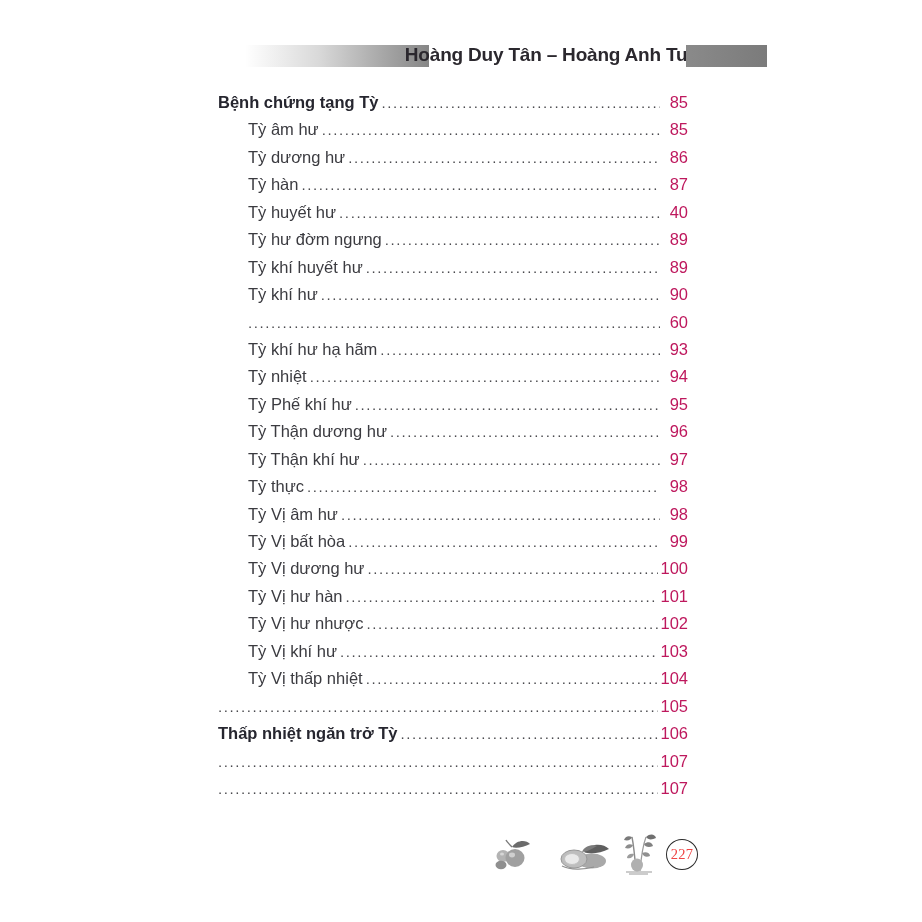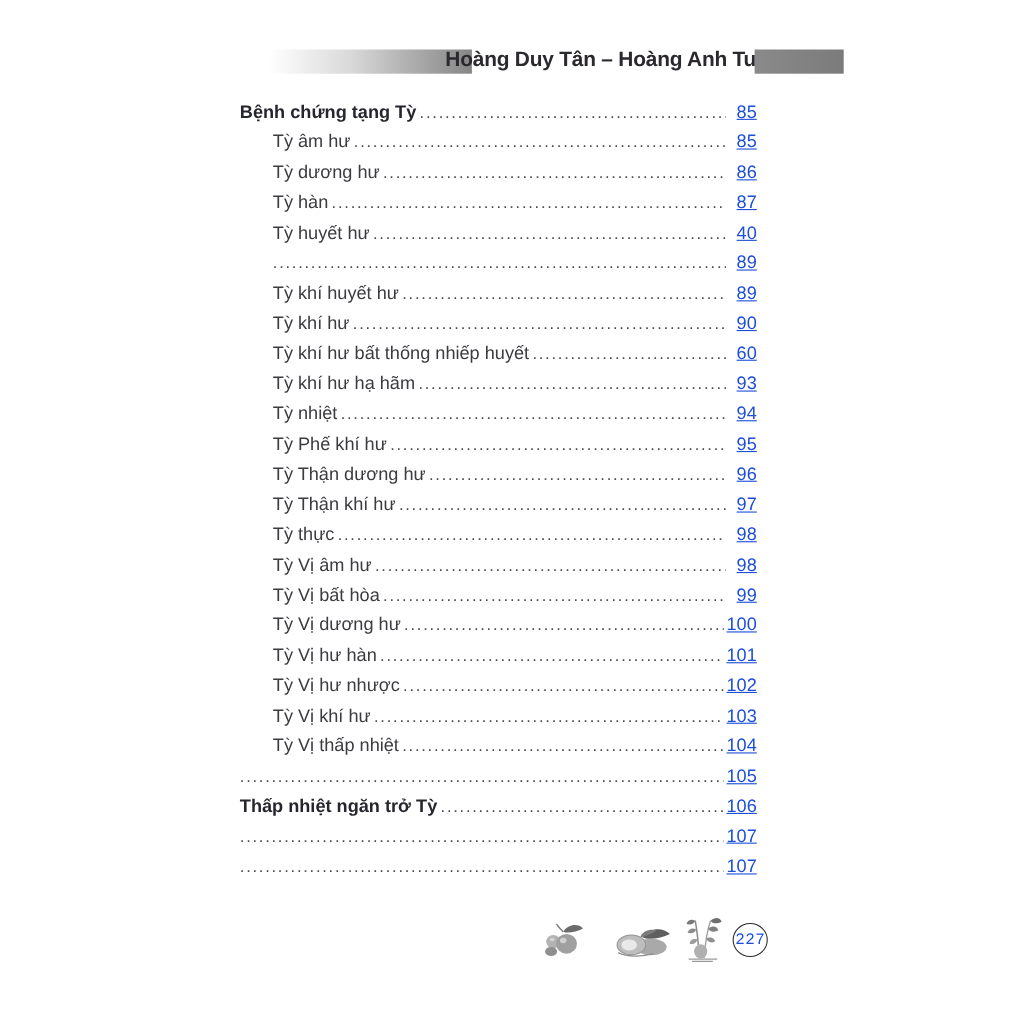--- a/index.html
+++ b/index.html
@@ -20,40 +20,40 @@
     font-size:19px;font-weight:bold;color:#2b282e;letter-spacing:-0.2px;white-space:nowrap;
   }
   .bar-right{
     position:absolute;left:686px;top:45px;width:81px;height:22px;
     background:linear-gradient(90deg,#8a8a8a 0%,#7b7b7b 100%);
   }
 
   
   .toc{position:absolute;left:218px;top:89px;width:470px;}
   .toc-row{
-    height:27.45px;display:flex;align-items:flex-end;
+    height:27.45px;display:flex;align-items:center;
     font-size:16.5px;line-height:27.45px;color:var(--body-text,#3b3b40);
   }
   .toc-row.lvl1{padding-left:30px;}
   .toc-row.lvl0 .toc-label{font-weight:bold;color:var(--heading-text,#26262f);}
   .toc-label{white-space:nowrap;flex:0 0 auto;padding-right:3px;}
   .toc-leader{
     flex:1 1 auto;overflow:hidden;white-space:nowrap;
     color:#4a4a4e;font-size:15px;letter-spacing:1.6px;
   }
-  .toc-page{flex:0 0 auto;min-width:26px;text-align:right;color:#1d4ed8;padding-left:2px;text-decoration:underline;}
+  .toc-page{flex:0 0 auto;min-width:26px;text-align:right;color:#be185d;padding-left:2px;}
 
   
   .ornament{position:absolute;}
   .badge{
     position:absolute;left:666px;top:839px;width:30px;height:29px;
     border:1.6px solid #2b2b2b;border-radius:50%;
     display:flex;align-items:center;justify-content:center;
-    font-family:Liberation Mono, monospace;
-    font-size:14.5px;color:#1d4ed8;letter-spacing:0.3px;
+    font-family:Liberation Serif, serif;
+    font-size:14.5px;color:#ef4444;letter-spacing:0.3px;
   }
 </style>
 </head>
 <body>
 
 <div class="page">
 
   <div class="bar-left"></div>
   <div class="authors">Hoàng Duy Tân – Hoàng Anh Tuấn</div>
   <div class="bar-right"></div>
@@ -78,35 +78,35 @@
       <span class="toc-label">Tỳ hàn</span>
       <span class="toc-leader">............................................................................................................................................................................................................................................................................................................</span>
       <span class="toc-page">87</span>
     </div>
       <div class="toc-row lvl1">
       <span class="toc-label">Tỳ huyết hư</span>
       <span class="toc-leader">............................................................................................................................................................................................................................................................................................................</span>
       <span class="toc-page">40</span>
     </div>
       <div class="toc-row lvl1">
+      <span class="toc-label">Tỳ hư đờm ngưng</span>
       <span class="toc-leader">............................................................................................................................................................................................................................................................................................................</span>
       <span class="toc-page">89</span>
     </div>
       <div class="toc-row lvl1">
       <span class="toc-label">Tỳ khí huyết hư</span>
       <span class="toc-leader">............................................................................................................................................................................................................................................................................................................</span>
       <span class="toc-page">89</span>
     </div>
       <div class="toc-row lvl1">
       <span class="toc-label">Tỳ khí hư</span>
       <span class="toc-leader">............................................................................................................................................................................................................................................................................................................</span>
       <span class="toc-page">90</span>
     </div>
       <div class="toc-row lvl1">
-      <span class="toc-label">Tỳ khí hư bất thống nhiếp huyết</span>
       <span class="toc-leader">............................................................................................................................................................................................................................................................................................................</span>
       <span class="toc-page">60</span>
     </div>
       <div class="toc-row lvl1">
       <span class="toc-label">Tỳ khí hư hạ hãm</span>
       <span class="toc-leader">............................................................................................................................................................................................................................................................................................................</span>
       <span class="toc-page">93</span>
     </div>
       <div class="toc-row lvl1">
       <span class="toc-label">Tỳ nhiệt</span>

